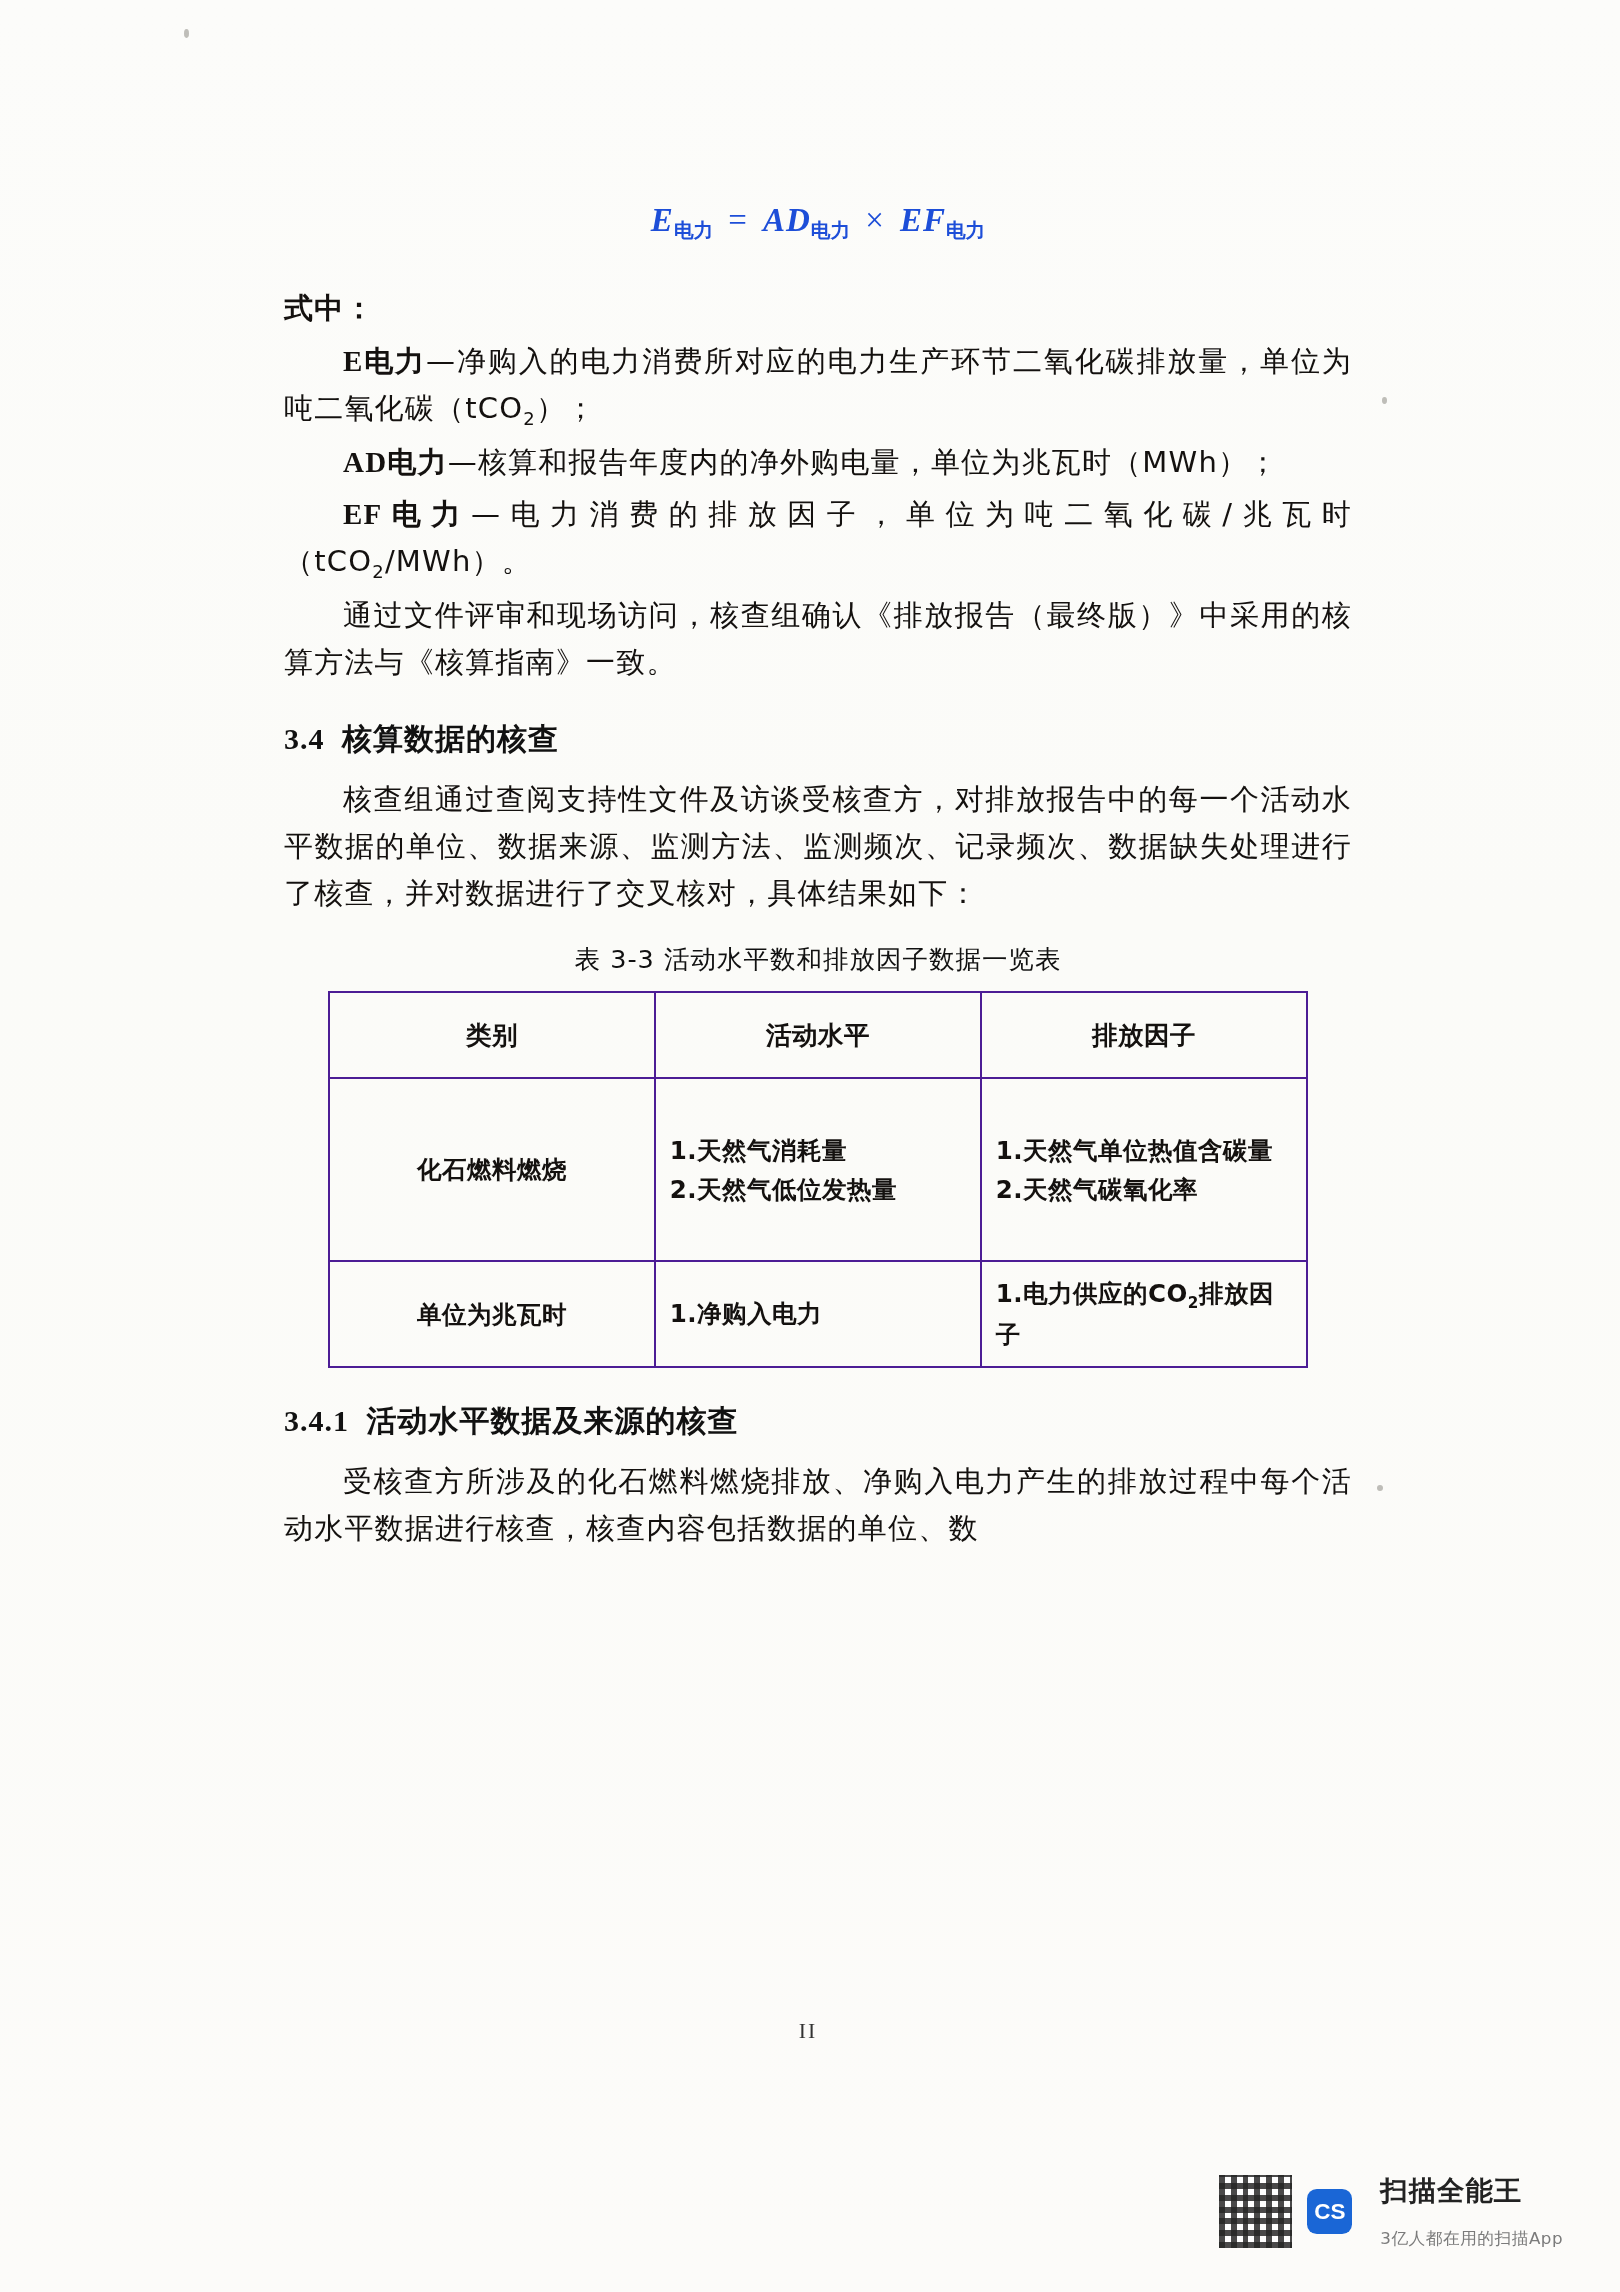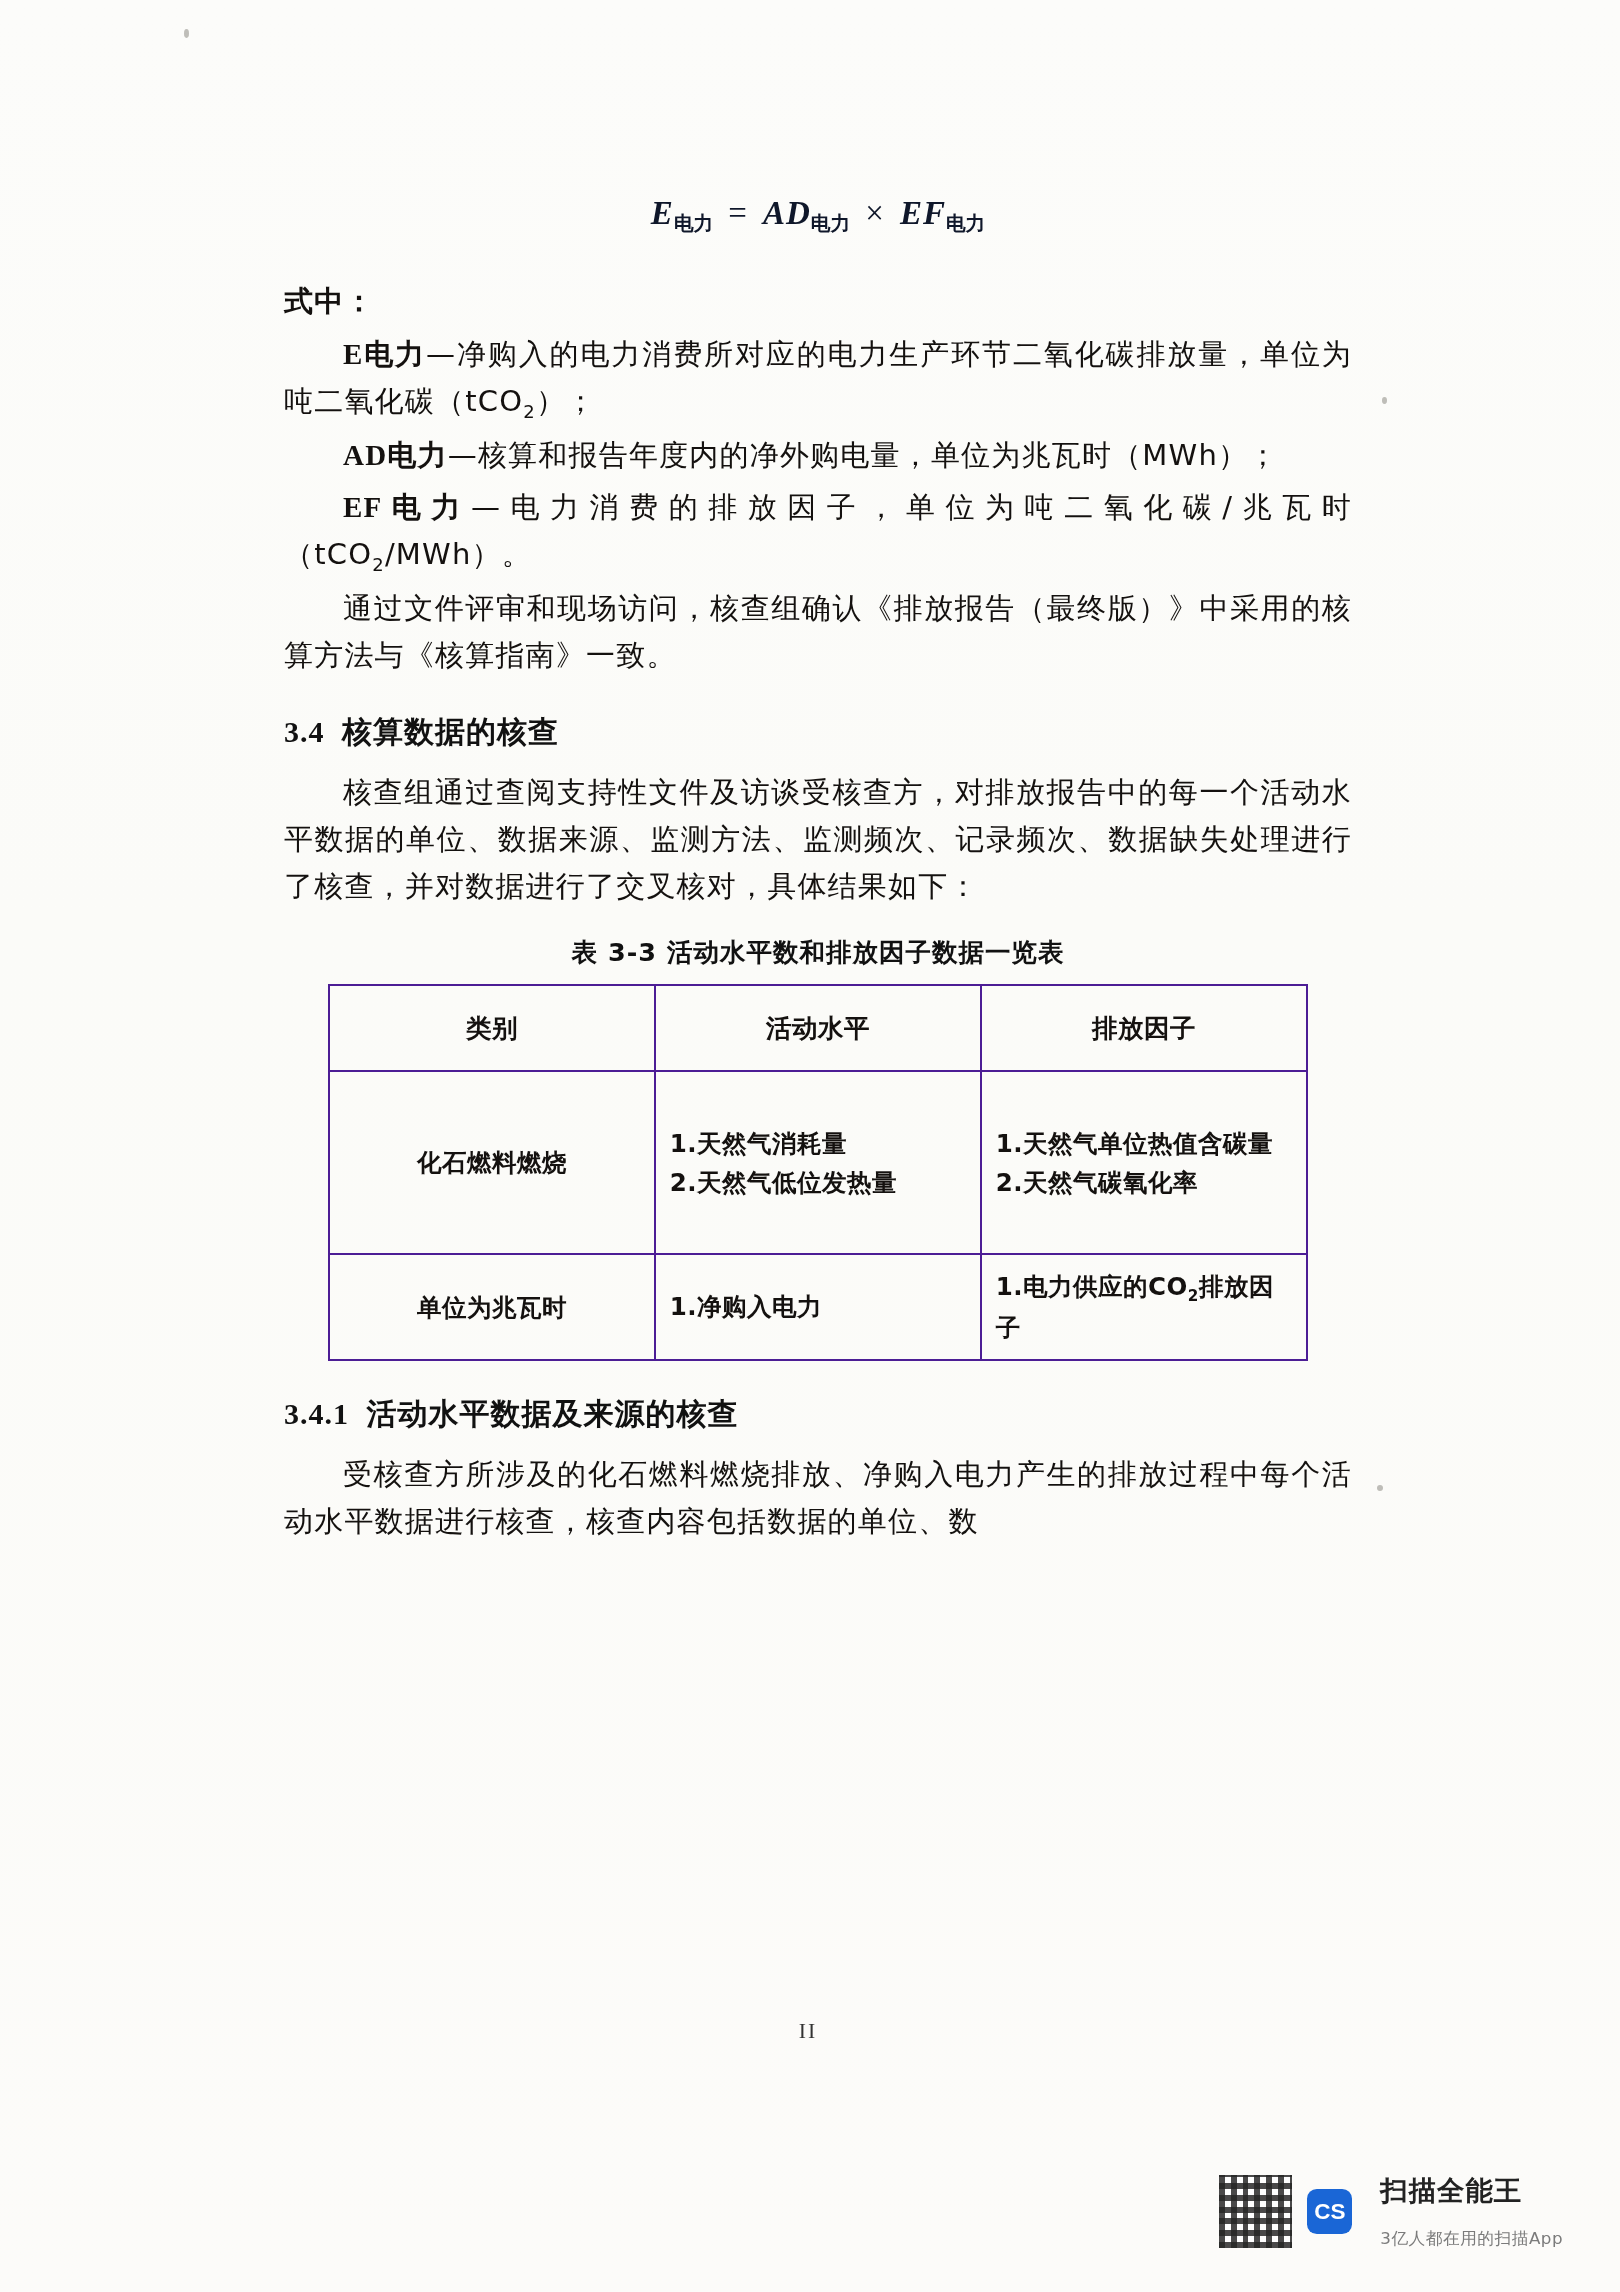--- a/index.html
+++ b/index.html
@@ -33,22 +33,22 @@
     top: 186px;
     width: 1068px;
   }
   .formula {
     text-align: center;
     font-family: "Liberation Serif", serif;
     font-size: 33px;
     font-style: italic;
     font-weight: bold;
     letter-spacing: 1px;
-    margin: 9px 0 41px 0;
-    color: #0f172a;
+    margin: 16px 0 41px 0;
+    color: #1d4ed8;
   }
   .formula .sub {
     font-size: 19.6px;
     font-style: normal;
     font-weight: bold;
     vertical-align: -5.9px;
     font-family: "DejaVu Sans", sans-serif;
     letter-spacing: 0;
   }
   .formula .op {
@@ -79,21 +79,21 @@
     letter-spacing: 1px;
     color: #111;
   }
   h2.section .num {
     font-family: "Liberation Serif", serif;
     margin-right: 17.6px;
   }
   .table-title {
     text-align: center;
     font-size: 25.5px;
-    font-weight: bold;
+    font-weight: normal;
     letter-spacing: 1px;
     margin: 25.5px 0 13.7px 0;
   }
   table.data {
     border-collapse: collapse;
     width: 980px;
     margin: 0 auto 9.8px auto;
     table-layout: fixed;
   }
   table.data td, table.data th {

